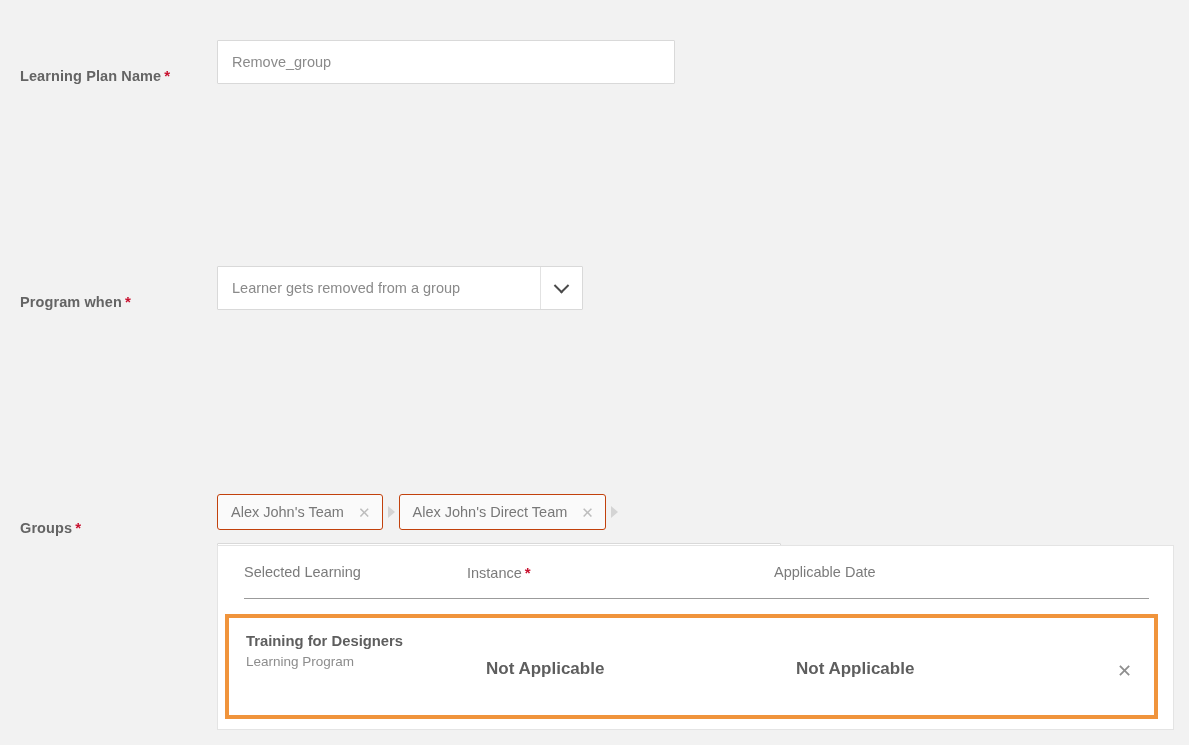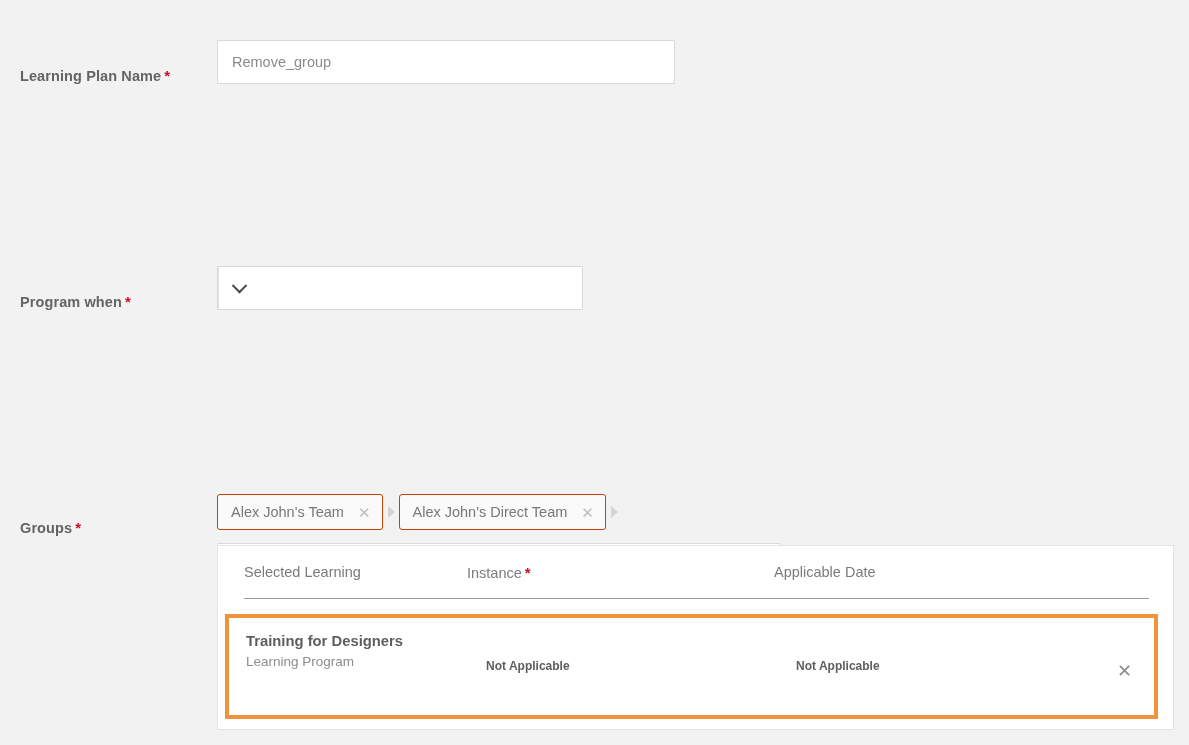--- a/index.html
+++ b/index.html
@@ -160,21 +160,21 @@
     white-space: nowrap;
   }
   .cell-sub {
     position: absolute;
     font-size: 13.5px;
     color: #8d8d8d;
     white-space: nowrap;
   }
   .cell-bold {
     position: absolute;
-    font-size: 12px;
+    font-size: 17px;
     font-weight: bold;
     color: #5e5e5e;
     white-space: nowrap;
   }
   .row-x {
     position: absolute;
     font-size: 18px;
     color: #8f8f8f;
     line-height: 1;
     cursor: pointer;
@@ -190,20 +190,21 @@
   <div class="text-input" style="left:217px; top:20px; width:458px;">
     <span>Remove_group</span>
   </div>
 </div>
 
 <div class="form-row" style="top:133px;">
   <div class="row-label" style="top:160px;">
     <span>Program when</span><span class="req spaced">*</span>
   </div>
   <div class="select-box" style="left:217px; top:133px; width:366px;">
+    <div class="select-value">Learner gets removed from a group</div>
     <div class="select-arrow">
       <span class="chev"></span>
     </div>
   </div>
 </div>
 
 <div class="form-row" style="top:246px;">
   <div class="row-label" style="top:273px;">
     <span>Groups</span><span class="req spaced">*</span>
   </div>

